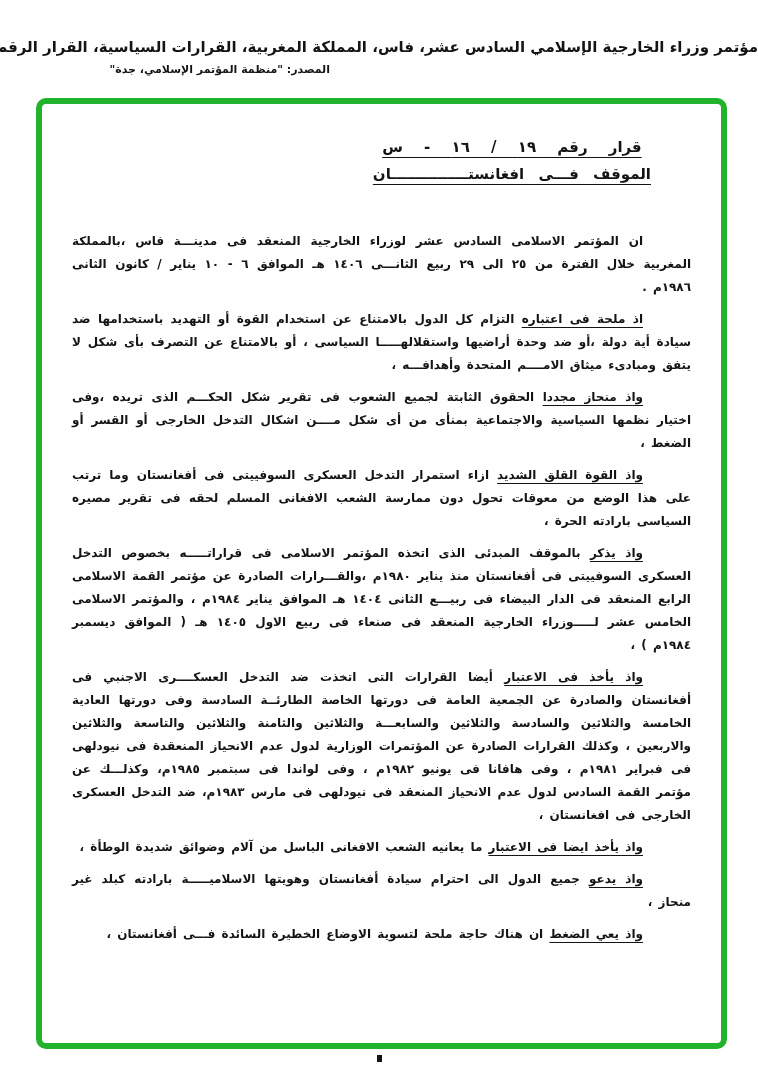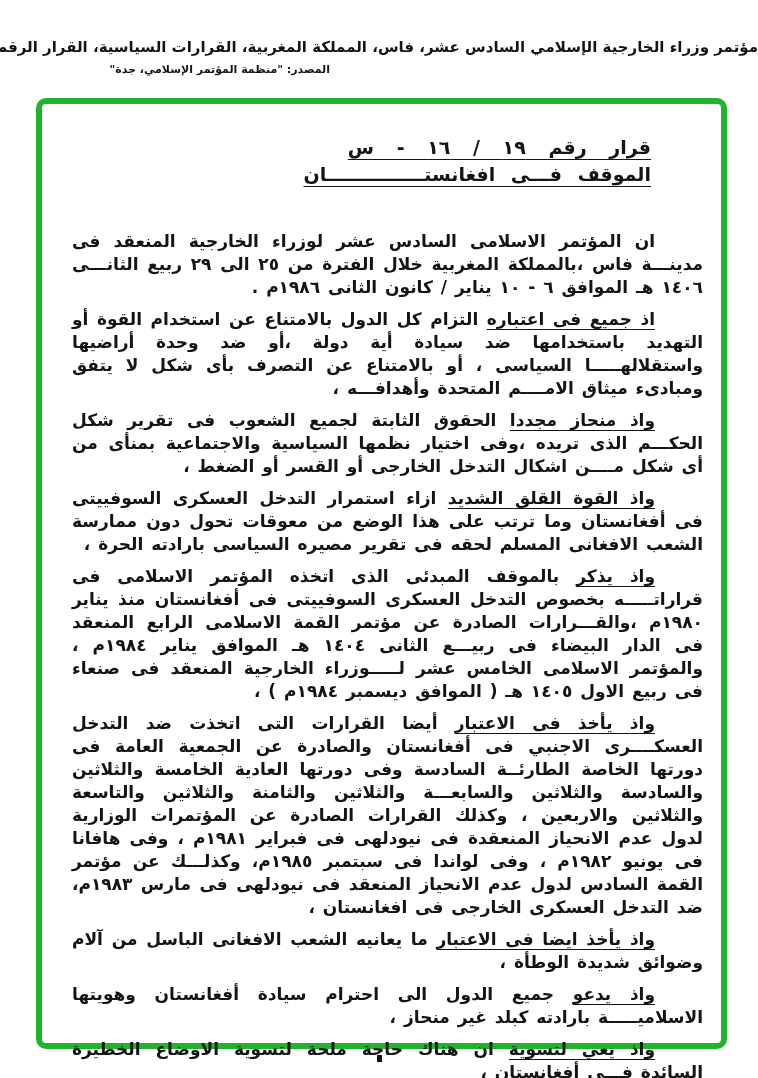--- a/index.html
+++ b/index.html
@@ -44,38 +44,39 @@
     height: 951px;
     box-sizing: border-box;
     border: 6px solid #20b32b;
     border-radius: 10px;
     background: #ffffff;
   }
   
   .doc-title {
     margin: 30px 70px 0 0;
     width: fit-content;
-    font-size: 19px;
+    font-size: 15px;
     font-weight: bold;
+    text-align: center;
   }
   .title-line {
     line-height: 27px;
     text-decoration: underline;
     text-decoration-thickness: 1.3px;
     text-underline-offset: 5px;
     text-decoration-skip-ink: none;
     white-space: nowrap;
   }
   .title-l1 { word-spacing: 16px; letter-spacing: 1px; }
   .title-l2 { word-spacing: 9px;  letter-spacing: 0.5px; }
   
   .body-col { margin: 42px 18px 0 30px; }
   .para {
-    margin: 0 0 9px 0;
-    font-size: 17px;
+    margin: 0 12px 9px 0;
+    font-size: 12px;
     line-height: 23px;
     font-weight: bold;
     text-align: justify;
     text-indent: 48px;
     word-spacing: 2px;
   }
   .lead {
     text-decoration: underline;
     text-decoration-thickness: 1.2px;
     text-underline-offset: 4px;
@@ -103,33 +104,33 @@
 
   <div class="green-box">
     <div class="doc-title">
       <div class="title-line title-l1">قرار رقم ١٩ / ١٦ - س</div>
       <div class="title-line title-l2">الموقف فـــى افغانستـــــــــــــــان</div>
     </div>
 
     <div class="body-col" id="paragraphs">
   <p class="para"><span class="ptext">ان المؤتمر الاسلامى السادس عشر لوزراء الخارجية المنعقد فى مدينـــة فاس ،بالمملكة المغربية خلال الفترة من ٢٥ الى ٢٩ ربيع الثانـــى ١٤٠٦ هـ الموافق ٦ - ١٠ يناير / كانون الثانى ١٩٨٦م .</span></p>
 
-  <p class="para"><span class="lead">اذ جميع فى اعتباره</span><span class="ptext"> التزام كل الدول بالامتناع عن استخدام القوة أو التهديد باستخدامها ضد سيادة أية دولة ،أو ضد وحدة أراضيها واستقلالهـــــا السياسى ، أو بالامتناع عن التصرف بأى شكل لا يتفق ومبادىء ميثاق الامــــم المتحدة وأهدافـــه ،</span></p>
+  <p class="para"><span class="lead">اذ ملحة فى اعتباره</span><span class="ptext"> التزام كل الدول بالامتناع عن استخدام القوة أو التهديد باستخدامها ضد سيادة أية دولة ،أو ضد وحدة أراضيها واستقلالهـــــا السياسى ، أو بالامتناع عن التصرف بأى شكل لا يتفق ومبادىء ميثاق الامــــم المتحدة وأهدافـــه ،</span></p>
 
   <p class="para"><span class="lead">واذ منحاز مجددا</span><span class="ptext"> الحقوق الثابتة لجميع الشعوب فى تقرير شكل الحكـــم الذى تريده ،وفى اختيار نظمها السياسية والاجتماعية بمنأى من أى شكل مــــن اشكال التدخل الخارجى أو القسر أو الضغط ،</span></p>
 
   <p class="para"><span class="lead">واذ القوة القلق الشديد</span><span class="ptext"> ازاء استمرار التدخل العسكرى السوفييتى فى أفغانستان وما ترتب على هذا الوضع من معوقات تحول دون ممارسة الشعب الافغانى المسلم لحقه فى تقرير مصيره السياسى بارادته الحرة ،</span></p>
 
   <p class="para"><span class="lead">واذ يذكر</span><span class="ptext"> بالموقف المبدئى الذى اتخذه المؤتمر الاسلامى فى قراراتـــــه بخصوص التدخل العسكرى السوفييتى فى أفغانستان منذ يناير ١٩٨٠م ،والقـــرارات الصادرة عن مؤتمر القمة الاسلامى الرابع المنعقد فى الدار البيضاء فى ربيـــع الثانى ١٤٠٤ هـ الموافق يناير ١٩٨٤م ، والمؤتمر الاسلامى الخامس عشر لـــــوزراء الخارجية المنعقد فى صنعاء فى ربيع الاول ١٤٠٥ هـ ( الموافق ديسمبر ١٩٨٤م ) ،</span></p>
 
   <p class="para"><span class="lead">واذ يأخذ فى الاعتبار</span><span class="ptext"> أيضا القرارات التى اتخذت ضد التدخل العسكــــرى الاجنبي فى أفغانستان والصادرة عن الجمعية العامة فى دورتها الخاصة الطارئــة السادسة وفى دورتها العادية الخامسة والثلاثين والسادسة والثلاثين والسابعـــة والثلاثين والثامنة والثلاثين والتاسعة والثلاثين والاربعين ، وكذلك القرارات الصادرة عن المؤتمرات الوزارية لدول عدم الانحياز المنعقدة فى نيودلهى فى فبراير ١٩٨١م ، وفى هافانا فى يونيو ١٩٨٢م ، وفى لواندا فى سبتمبر ١٩٨٥م، وكذلـــك عن مؤتمر القمة السادس لدول عدم الانحياز المنعقد فى نيودلهى فى مارس ١٩٨٣م، ضد التدخل العسكرى الخارجى فى افغانستان ،</span></p>
 
   <p class="para"><span class="lead">واذ يأخذ ايضا فى الاعتبار</span><span class="ptext"> ما يعانيه الشعب الافغانى الباسل من آلام وضوائق شديدة الوطأة ،</span></p>
 
   <p class="para"><span class="lead">واذ يدعو</span><span class="ptext"> جميع الدول الى احترام سيادة أفغانستان وهويتها الاسلاميـــــة بارادته كبلد غير منحاز ،</span></p>
 
-  <p class="para"><span class="lead">واذ يعي لتسوية</span><span class="ptext"> ان هناك حاجة ملحة لتسوية الاوضاع الخطيرة السائدة فـــى أفغانستان ،</span></p>
+  <p class="para"><span class="lead">واذ يعي الضغط</span><span class="ptext"> ان هناك حاجة ملحة لتسوية الاوضاع الخطيرة السائدة فـــى أفغانستان ،</span></p>
 </div>
   </div>
 
   <div class="page-mark"></div>
 
 </div>
 
 </body></html>

